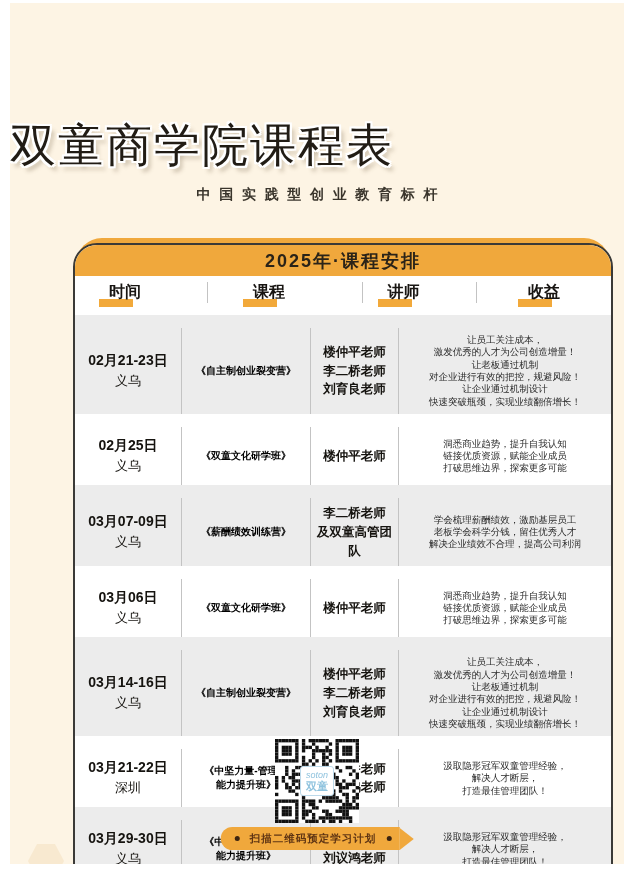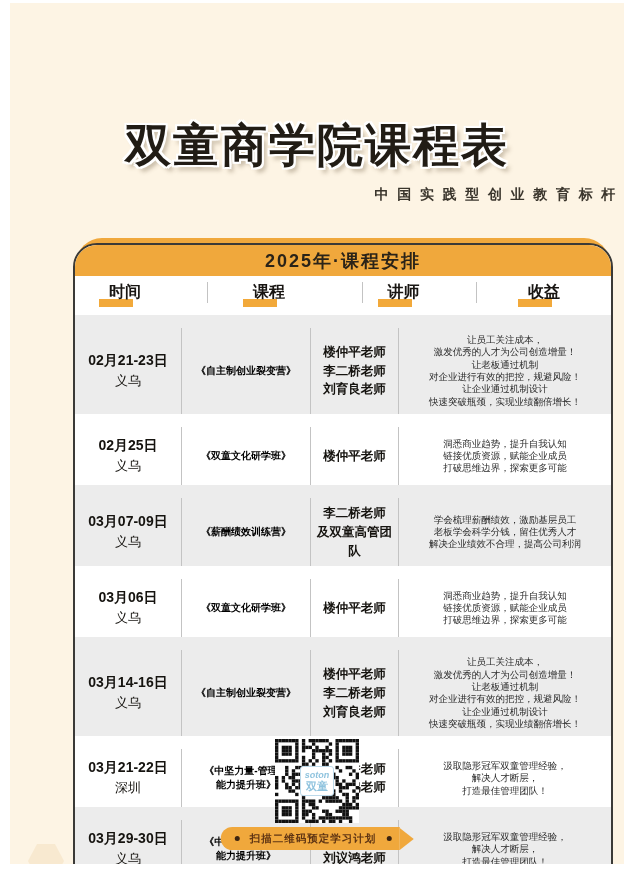--- a/index.html
+++ b/index.html
@@ -13,28 +13,28 @@
     background:#FDF4E4;overflow:hidden;
   }
   
   .hex{position:absolute;background:#F8E9D0;
     clip-path:polygon(25% 0,75% 0,100% 50%,75% 100%,25% 100%,0 50%);}
   .hex1{left:18px;bottom:-14px;width:36px;height:34px;}
   .hex2{left:118px;bottom:-18px;width:50px;height:48px;}
 
   
   .title{
-    position:absolute;top:112px;left:0;width:100%;text-align:center;
-    font-size:46px;font-weight:700;color:#211c15;letter-spacing:2px;
+    position:absolute;top:112px;left:0;width:100%;
+    font-size:46px;font-weight:400;color:#211c15;letter-spacing:2px;
     text-shadow:-2px -2px 0 #fff,2px -2px 0 #fff,-2px 2px 0 #fff,2px 2px 0 #fff,
                 -2px 0 0 #fff,2px 0 0 #fff,0 -2px 0 #fff,0 2px 0 #fff,
                 4px 5px 4px rgba(90,70,40,.35);
   }
   .subtitle{
-    position:absolute;top:183px;left:0;width:100%;text-align:right;
+    position:absolute;top:183px;left:0;width:100%;text-align:center;
     font-size:14px;font-weight:700;color:#3a352c;letter-spacing:.62em;text-indent:.62em;
   }
 
   
   .card-stack{position:absolute;left:63px;top:240px;width:540px;}
   .card-back{position:absolute;left:3px;right:3px;top:-5px;height:56px;
     background:#F0A83C;border-radius:26px;}
   .card{
     position:relative;background:#ffffff;border:2px solid #3b3a37;
     border-radius:24px;overflow:hidden;padding-bottom:8px;
@@ -71,21 +71,21 @@
   
   .qr-block{position:absolute;top:736px;left:50%;transform:translateX(-50%);
     width:84px;height:84px;background:#fff;}
   .qr-block svg{display:block;}
   .qr-logo{
     position:absolute;left:50%;top:50%;transform:translate(-50%,-50%);
     background:#fff;border:1px solid #bcd9ea;border-radius:3px;
     width:32px;height:28px;display:flex;flex-direction:column;
     justify-content:center;align-items:center;line-height:1;
   }
-  .qr-logo .l1{font-size:9px;font-style:italic;font-weight:700;color:#8fc3de;}
+  .qr-logo .l1{font-size:9px;font-style:italic;font-weight:400;color:#8fc3de;}
   .qr-logo .l2{font-size:11px;font-weight:800;color:#8fc3de;margin-top:1px;}
 
   
   .ribbon{position:absolute;top:824px;left:50%;transform:translateX(-50%);
     height:23px;display:flex;align-items:center;}
   .ribbon-body{
     position:relative;background:#F0A83C;height:23px;border-radius:12px 0 0 12px;
     display:flex;align-items:center;gap:10px;padding:0 8px 0 14px;font-family:Liberation Mono, monospace;
   }
   .ribbon-arrow{

